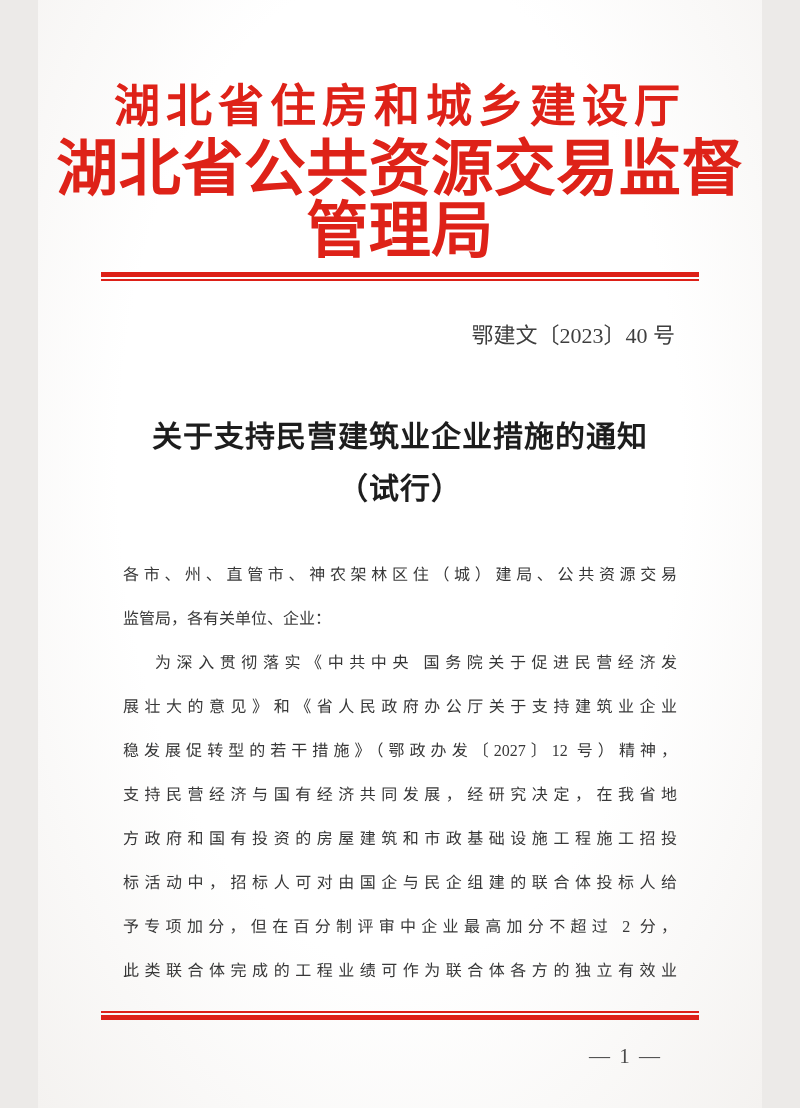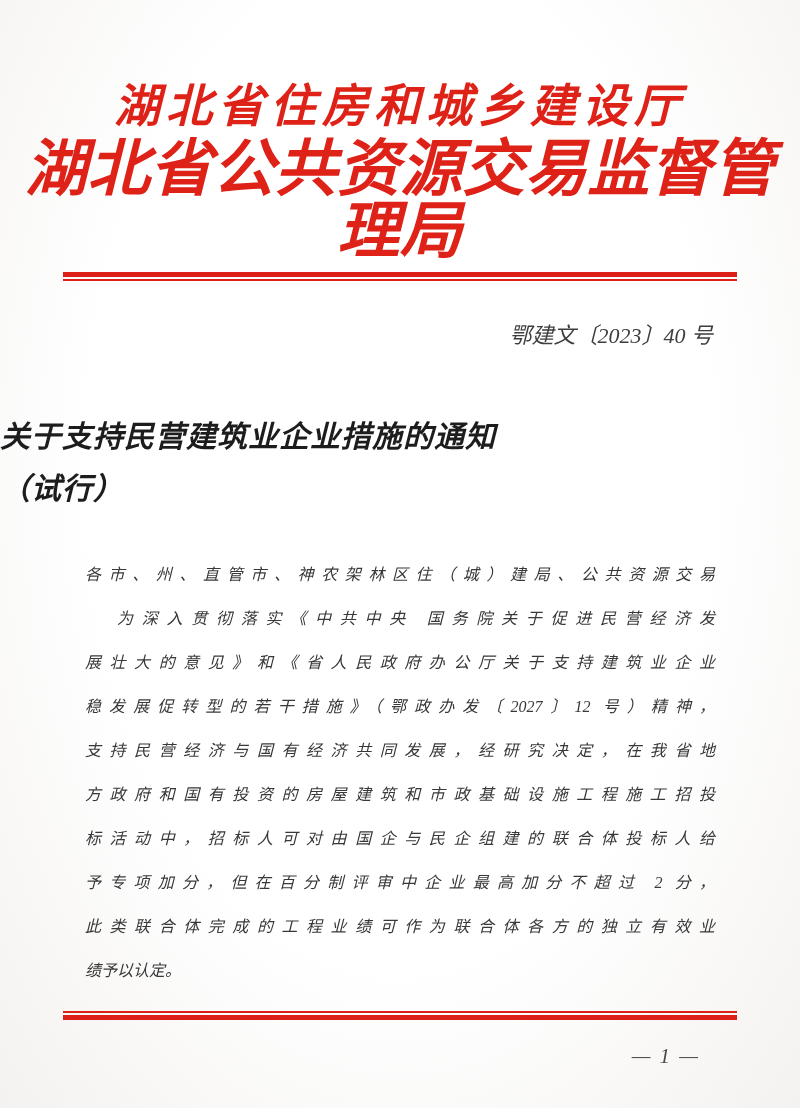--- a/index.html
+++ b/index.html
@@ -4,26 +4,25 @@
 <title>鄂建文〔2023〕40 号</title>
 <style>
   html, body {
     margin: 0;
     padding: 0;
     background: #eceae8;
     font-family: "Liberation Serif", "DejaVu Serif", serif;
   }
   .page {
     position: relative;
-    width: 800px;
+    width: 724px;
     height: 1108px;
     margin: 0 auto;
     background: radial-gradient(ellipse at 50% 42%, #ffffff 55%, #f4f2f0 100%);
     overflow: hidden;
-    font-style: italic;
   }
   
   .letterhead {
     padding-top: 76px;
     text-align: center;
     color: #de2218;
     font-weight: 700;
   }
   .letterhead .lh1 {
     font-size: 46px;
@@ -50,20 +49,21 @@
     margin-top: 40px;
     padding-right: 87px;
     text-align: right;
     font-size: 22px;
     line-height: 30px;
     color: #3e3e3e;
   }
   
   .title {
     margin-top: 60px;
+    text-align: center;
     font-size: 30px;
     font-weight: 700;
     line-height: 52px;
     letter-spacing: 1px;
     color: #1d1d1d;
   }
   
   .bodytext {
     margin: 38px 85px 0 85px;
     font-size: 16px;
@@ -111,31 +111,31 @@
   <div class="docnum">鄂建文〔2023〕40 号</div>
 
   <div class="title">
     <div>关于支持民营建筑业企业措施的通知</div>
     <div>（试行）</div>
   </div>
 
   <main class="bodytext">
       <div class="para">
         <div class="line">各市、州、直管市、神农架林区住（城）建局、公共资源交易</div>
+        <div class="line last">监管局，各有关单位、企业：</div>
       </div>
       <div class="para indent">
         <div class="line">为深入贯彻落实《中共中央 国务院关于促进民营经济发</div>
         <div class="line">展壮大的意见》和《省人民政府办公厅关于支持建筑业企业</div>
         <div class="line">稳发展促转型的若干措施》（鄂政办发〔2027〕12 号）精神，</div>
         <div class="line">支持民营经济与国有经济共同发展，经研究决定，在我省地</div>
         <div class="line">方政府和国有投资的房屋建筑和市政基础设施工程施工招投</div>
         <div class="line">标活动中，招标人可对由国企与民企组建的联合体投标人给</div>
         <div class="line">予专项加分，但在百分制评审中企业最高加分不超过 2 分，</div>
         <div class="line">此类联合体完成的工程业绩可作为联合体各方的独立有效业</div>
-        <div class="line last">绩予以认定。</div>
       </div>
     </main>
 
   <div class="rule rule-bottom">
     <div class="bar-thin"></div>
     <div class="bar-thick"></div>
   </div>
 
   <div class="pagenum">— 1 —</div>
 

